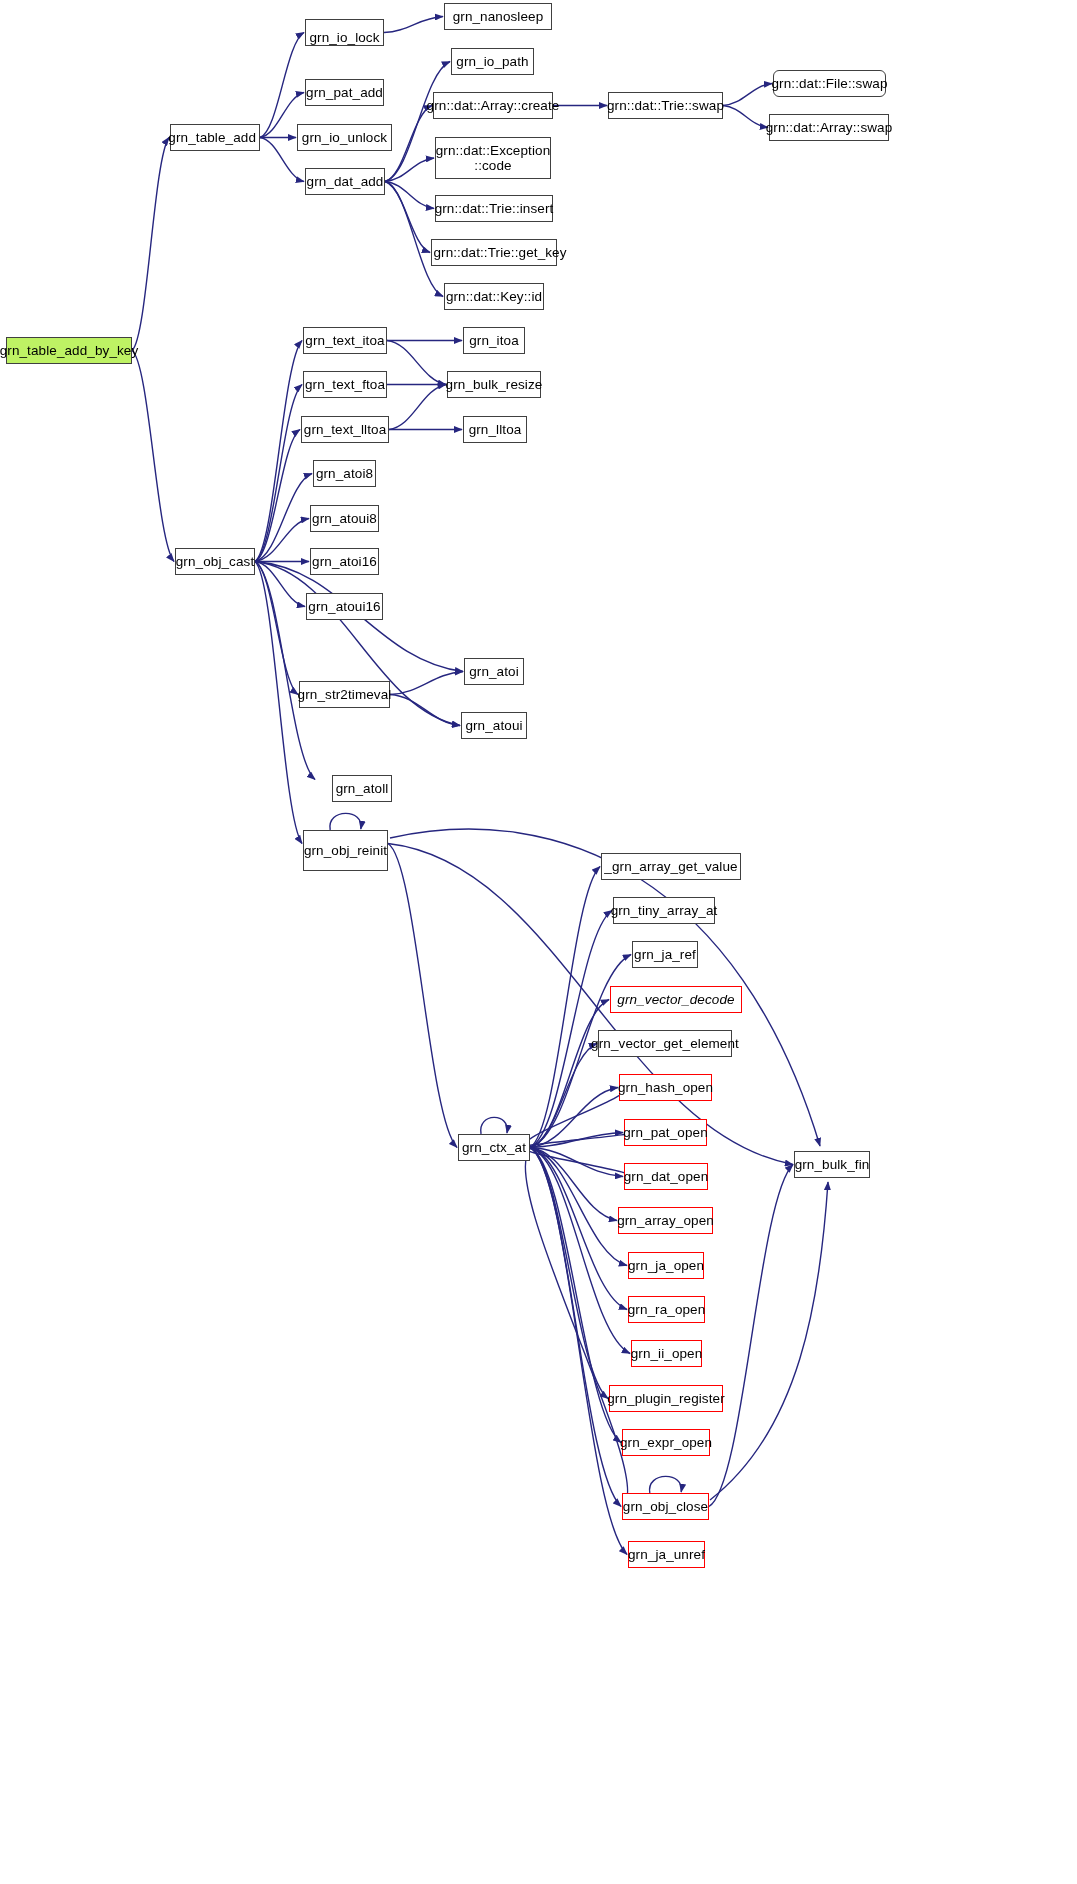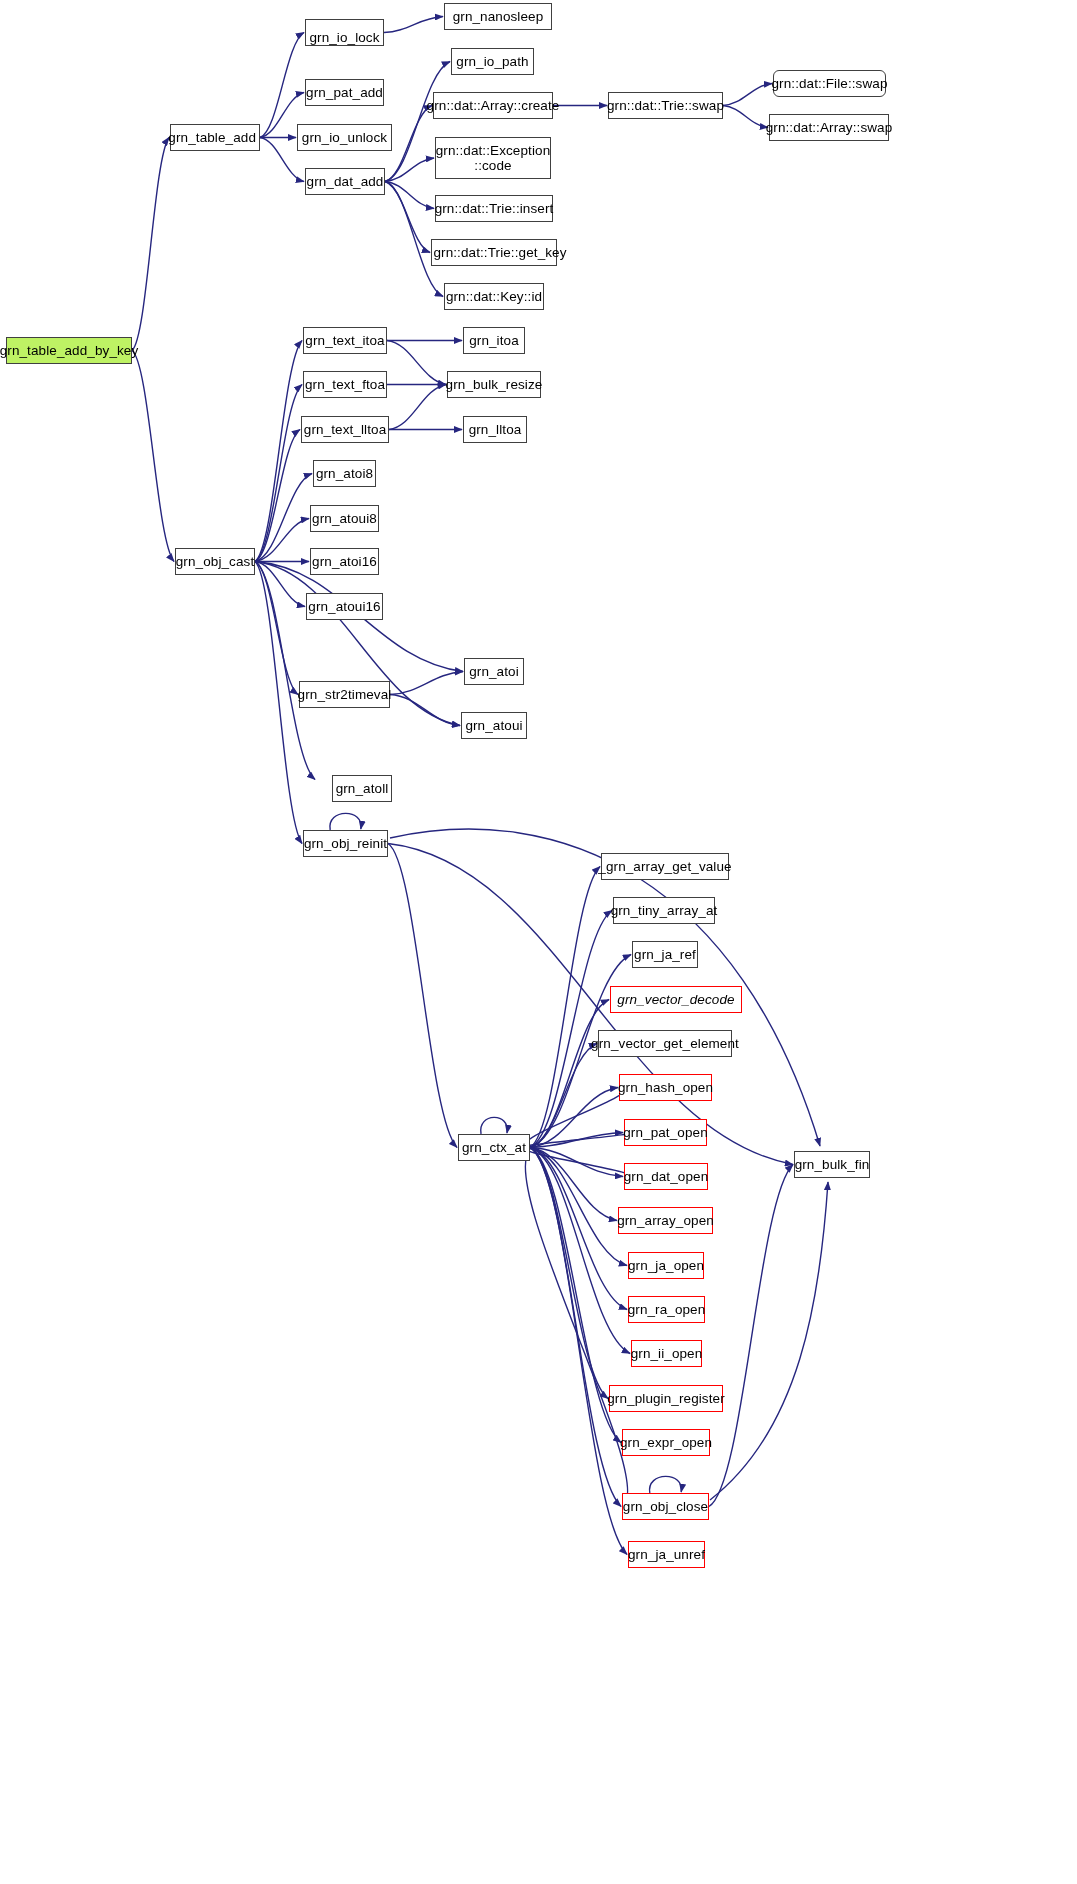--- a/index.html
+++ b/index.html
@@ -161,23 +161,23 @@
       <div class="node" style="left: 310px; top: 505px; width: 69px; height: 27px;"><span class="label">grn_atoui8</span></div>
       <div class="node" style="left: 310px; top: 548px; width: 69px; height: 27px;"><span class="label">grn_atoi16</span></div>
       <div class="node" style="left: 306px; top: 593px; width: 77px; height: 27px;"><span class="label">grn_atoui16</span></div>
       <div class="node" style="left: 463px; top: 327px; width: 62px; height: 27px;"><span class="label">grn_itoa</span></div>
       <div class="node" style="left: 447px; top: 371px; width: 94px; height: 27px;"><span class="label">grn_bulk_resize</span></div>
       <div class="node" style="left: 463px; top: 416px; width: 64px; height: 27px;"><span class="label">grn_lltoa</span></div>
       <div class="node" style="left: 299px; top: 681px; width: 91px; height: 27px;"><span class="label">grn_str2timeval</span></div>
       <div class="node" style="left: 464px; top: 658px; width: 60px; height: 27px;"><span class="label">grn_atoi</span></div>
       <div class="node" style="left: 461px; top: 712px; width: 66px; height: 27px;"><span class="label">grn_atoui</span></div>
       <div class="node" style="left: 332px; top: 766px; width: 60px; height: 27px; margin-top: 9px;"><span class="label">grn_atoll</span></div>
-      <div class="node" style="left: 303px; top: 830px; width: 85px; height: 27px;"><span class="label">grn_obj_reinit</span></div>
+      <div class="node" style="left: 303px; top: 830px; width: 85px; height: 41px;"><span class="label">grn_obj_reinit</span></div>
       <div class="node" style="left: 458px; top: 1134px; width: 72px; height: 27px;"><span class="label">grn_ctx_at</span></div>
-      <div class="node" style="left: 601px; top: 853px; width: 128px; height: 27px;"><span class="label">_grn_array_get_value</span></div>
+      <div class="node" style="left: 601px; top: 853px; width: 140px; height: 27px;"><span class="label">_grn_array_get_value</span></div>
       <div class="node" style="left: 613px; top: 897px; width: 102px; height: 27px;"><span class="label">grn_tiny_array_at</span></div>
       <div class="node" style="left: 632px; top: 941px; width: 66px; height: 27px;"><span class="label">grn_ja_ref</span></div>
       <div class="node red" style="left: 610px; top: 986px; width: 132px; height: 27px; font-style: italic;"><span class="label">grn_vector_decode</span></div>
       <div class="node" style="left: 598px; top: 1030px; width: 134px; height: 27px;"><span class="label">grn_vector_get_element</span></div>
       <div class="node red" style="left: 619px; top: 1074px; width: 93px; height: 27px;"><span class="label">grn_hash_open</span></div>
       <div class="node red" style="left: 624px; top: 1119px; width: 83px; height: 27px;"><span class="label">grn_pat_open</span></div>
       <div class="node red" style="left: 624px; top: 1163px; width: 84px; height: 27px;"><span class="label">grn_dat_open</span></div>
       <div class="node red" style="left: 618px; top: 1207px; width: 95px; height: 27px;"><span class="label">grn_array_open</span></div>
       <div class="node red" style="left: 628px; top: 1252px; width: 76px; height: 27px;"><span class="label">grn_ja_open</span></div>
       <div class="node red" style="left: 628px; top: 1296px; width: 77px; height: 27px;"><span class="label">grn_ra_open</span></div>

